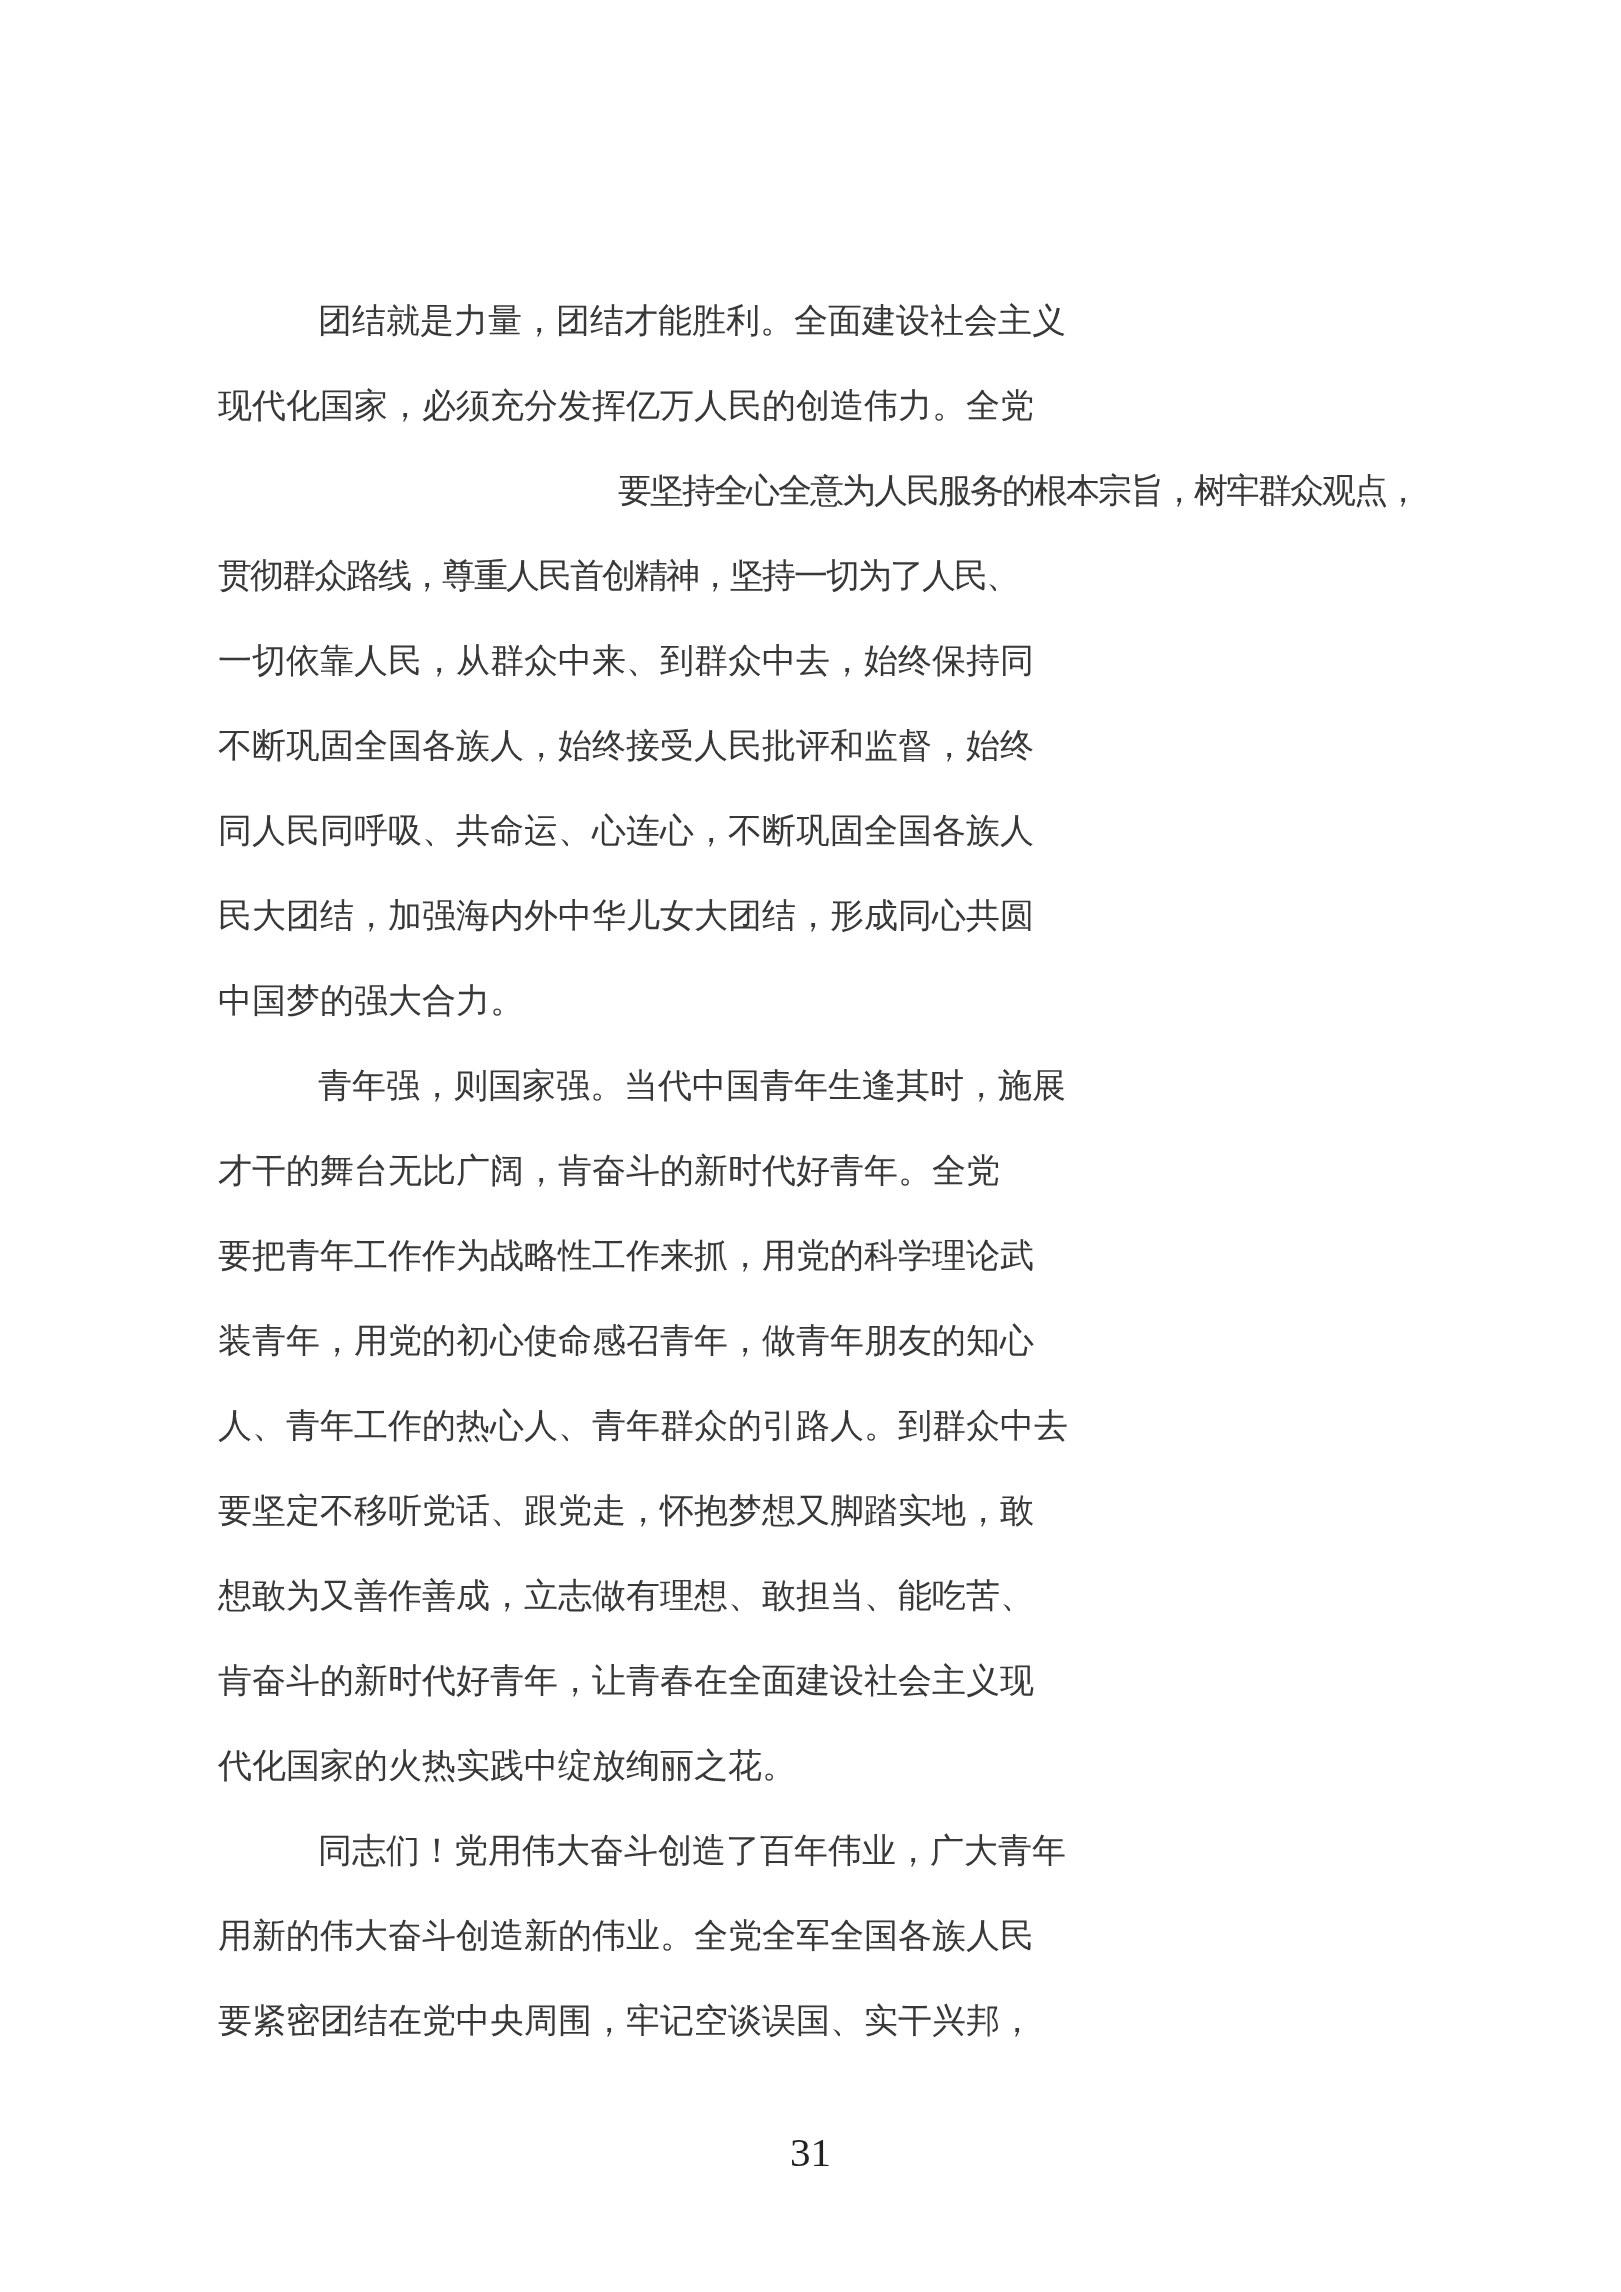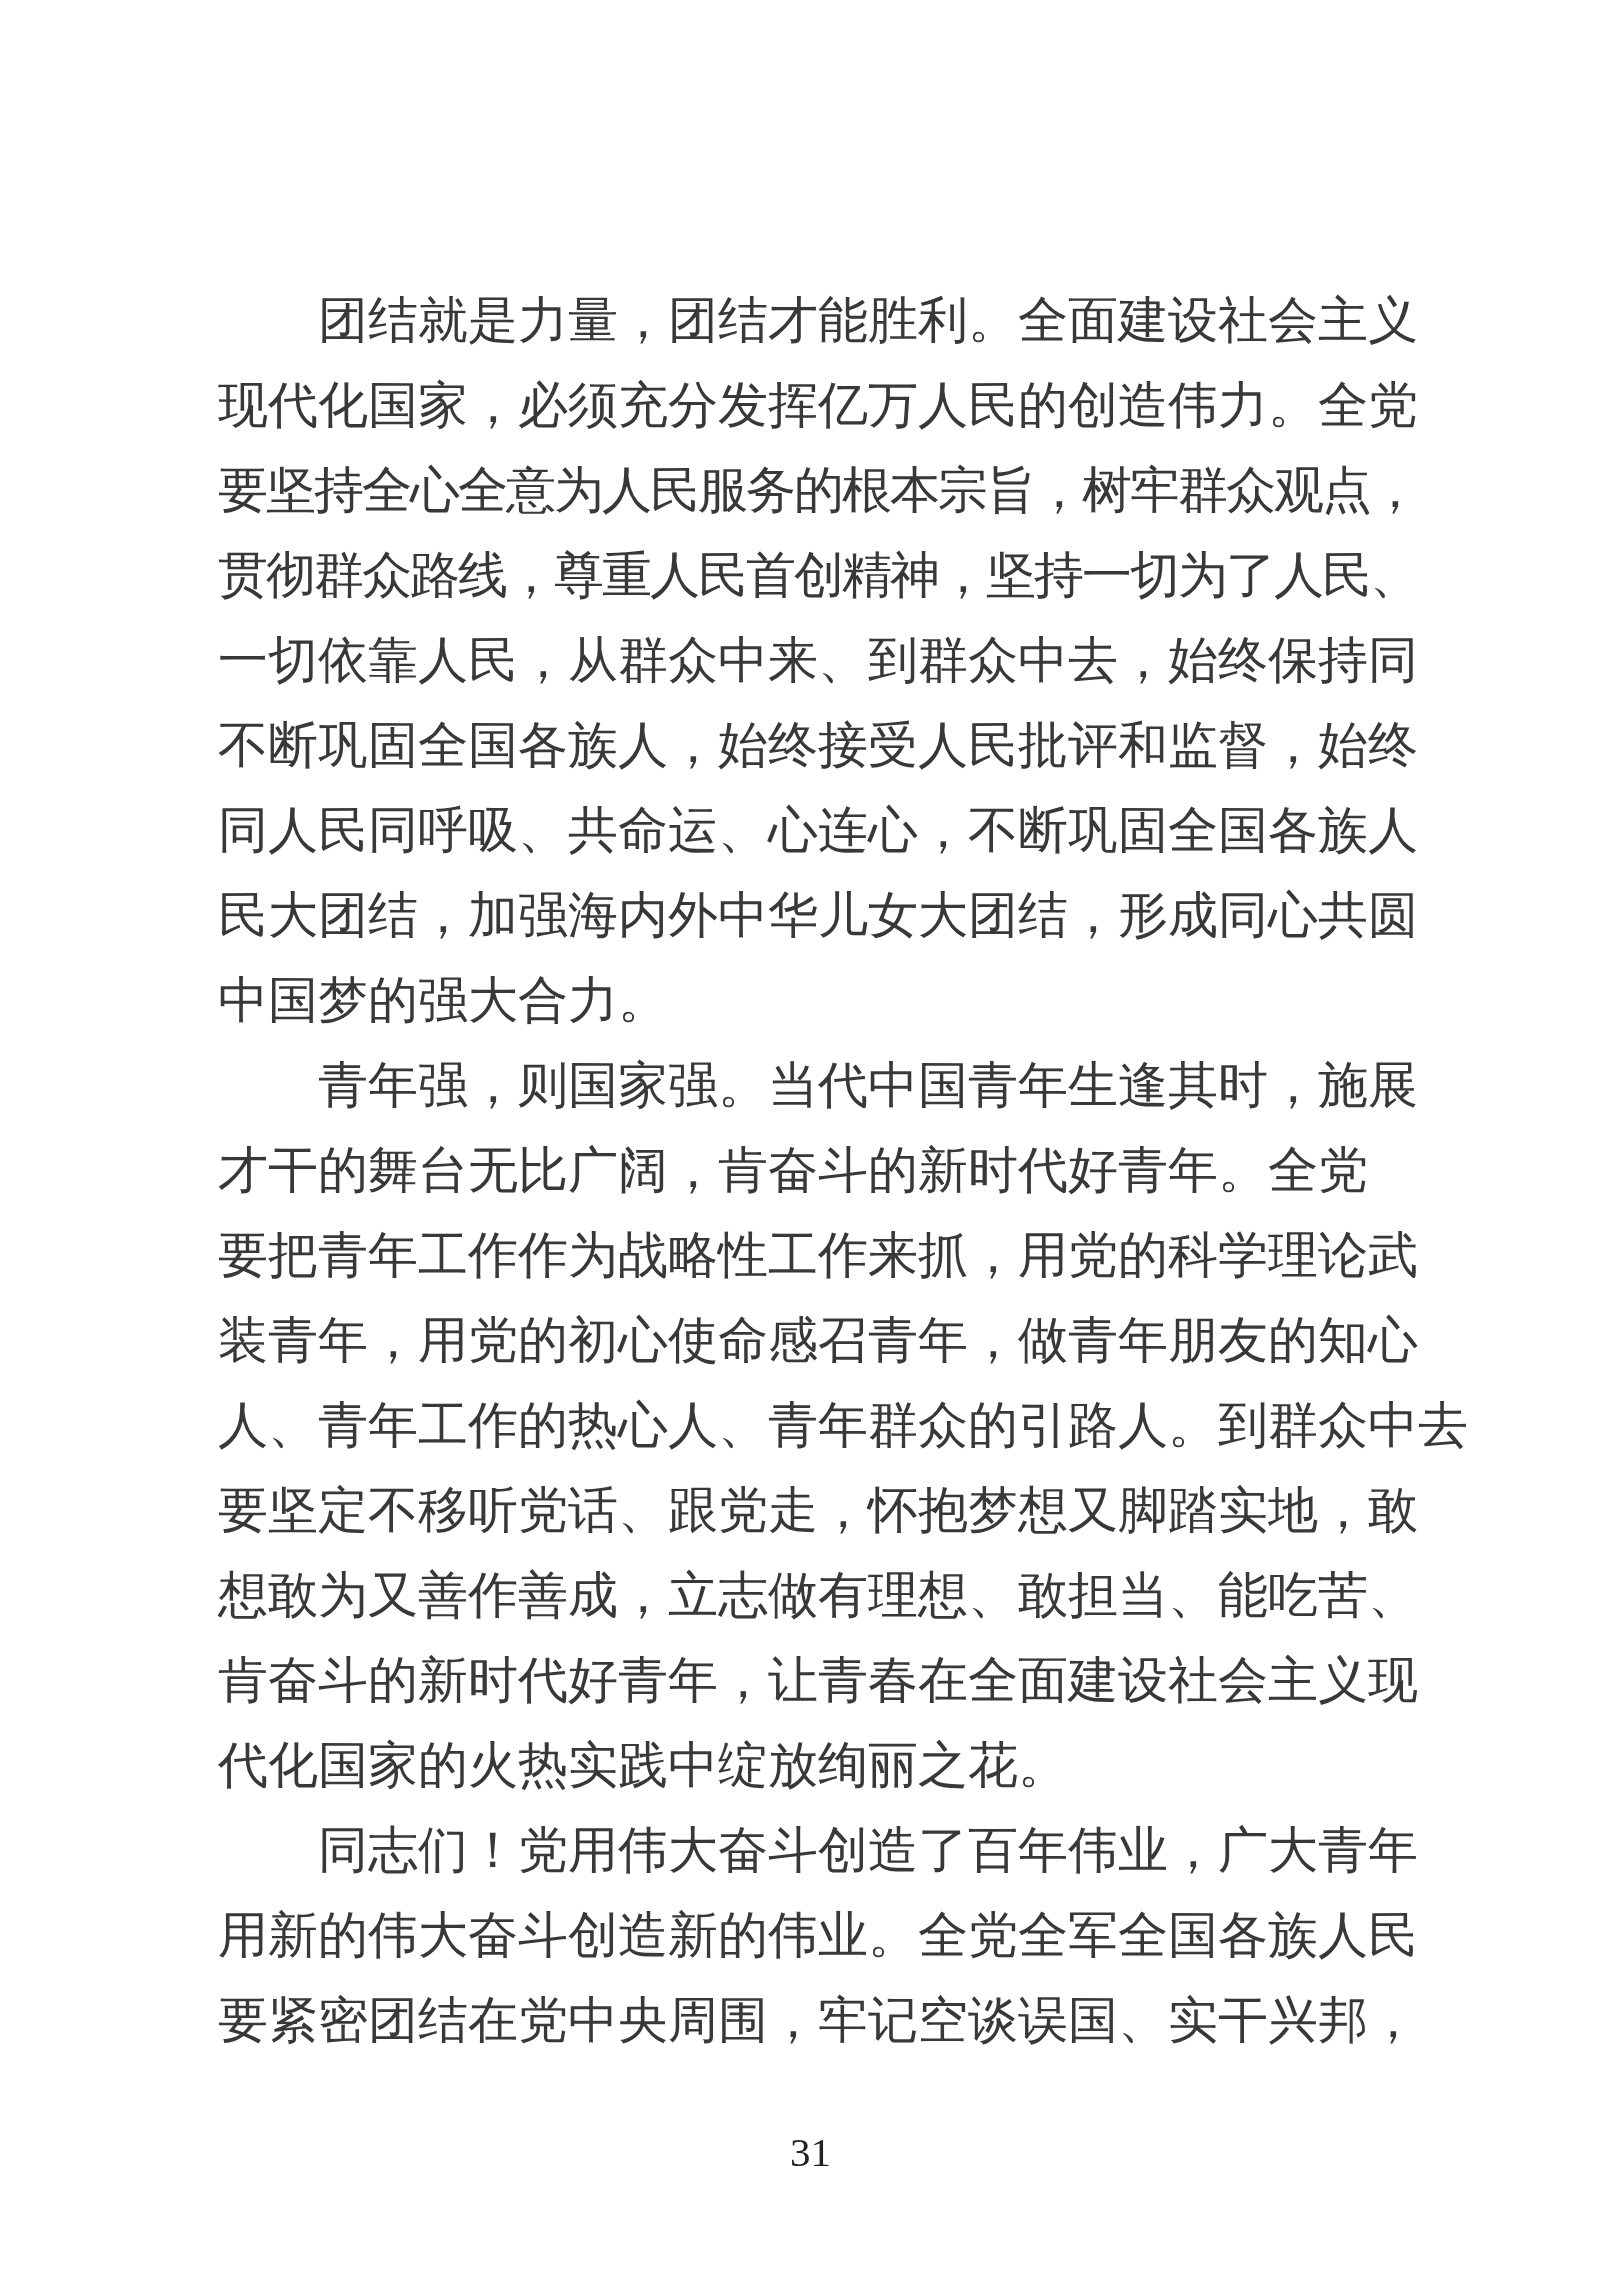--- a/index.html
+++ b/index.html
@@ -17,21 +17,21 @@
   }
   .text-block {
     position: absolute;
     left: 218px;
     top: 278px;
     width: 1200px;
   }
   .line {
     height: 85px;
     line-height: 85px;
-    font-size: 50px;
+    font-size: 34px;
     white-space: nowrap;
     box-sizing: border-box;
     font-family: "Liberation Serif", serif;
   }
   .line.indent {
     padding-left: 100px;
   }
   .page-number {
     position: absolute;
     left: 0;
@@ -44,21 +44,21 @@
     font-family: "Liberation Serif", serif;
   }
 </style>
 </head>
 <body>
 
 <div class="page">
   <div class="text-block" id="text-block" style="color: rgb(56, 56, 56);">
       <div class="line indent" style="letter-spacing: 0px;"><span>团结就是力量，团结才能胜利。全面建设社会主义</span></div>
       <div class="line" style="letter-spacing: 0px;"><span>现代化国家，必须充分发挥亿万人民的创造伟力。全党</span></div>
-      <div class="line" style="letter-spacing: -2px;"><span>要坚持全心全意为人民服务的根本宗旨，树牢群众观点，</span></div>
+      <div class="line" style="letter-spacing: -2px; text-align: right;"><span>要坚持全心全意为人民服务的根本宗旨，树牢群众观点，</span></div>
       <div class="line" style="letter-spacing: -2px;"><span>贯彻群众路线，尊重人民首创精神，坚持一切为了人民、</span></div>
       <div class="line" style="letter-spacing: 0px;"><span>一切依靠人民，从群众中来、到群众中去，始终保持同</span></div>
       <div class="line" style="letter-spacing: 0px;"><span>不断巩固全国各族人，始终接受人民批评和监督，始终</span></div>
       <div class="line" style="letter-spacing: 0px;"><span>同人民同呼吸、共命运、心连心，不断巩固全国各族人</span></div>
       <div class="line" style="letter-spacing: 0px;"><span>民大团结，加强海内外中华儿女大团结，形成同心共圆</span></div>
       <div class="line"><span>中国梦的强大合力。</span></div>
       <div class="line indent" style="letter-spacing: 0px;"><span>青年强，则国家强。当代中国青年生逢其时，施展</span></div>
       <div class="line" style="letter-spacing: 0px;"><span>才干的舞台无比广阔，肯奋斗的新时代好青年。全党</span></div>
       <div class="line" style="letter-spacing: 0px;"><span>要把青年工作作为战略性工作来抓，用党的科学理论武</span></div>
       <div class="line" style="letter-spacing: 0px;"><span>装青年，用党的初心使命感召青年，做青年朋友的知心</span></div>

